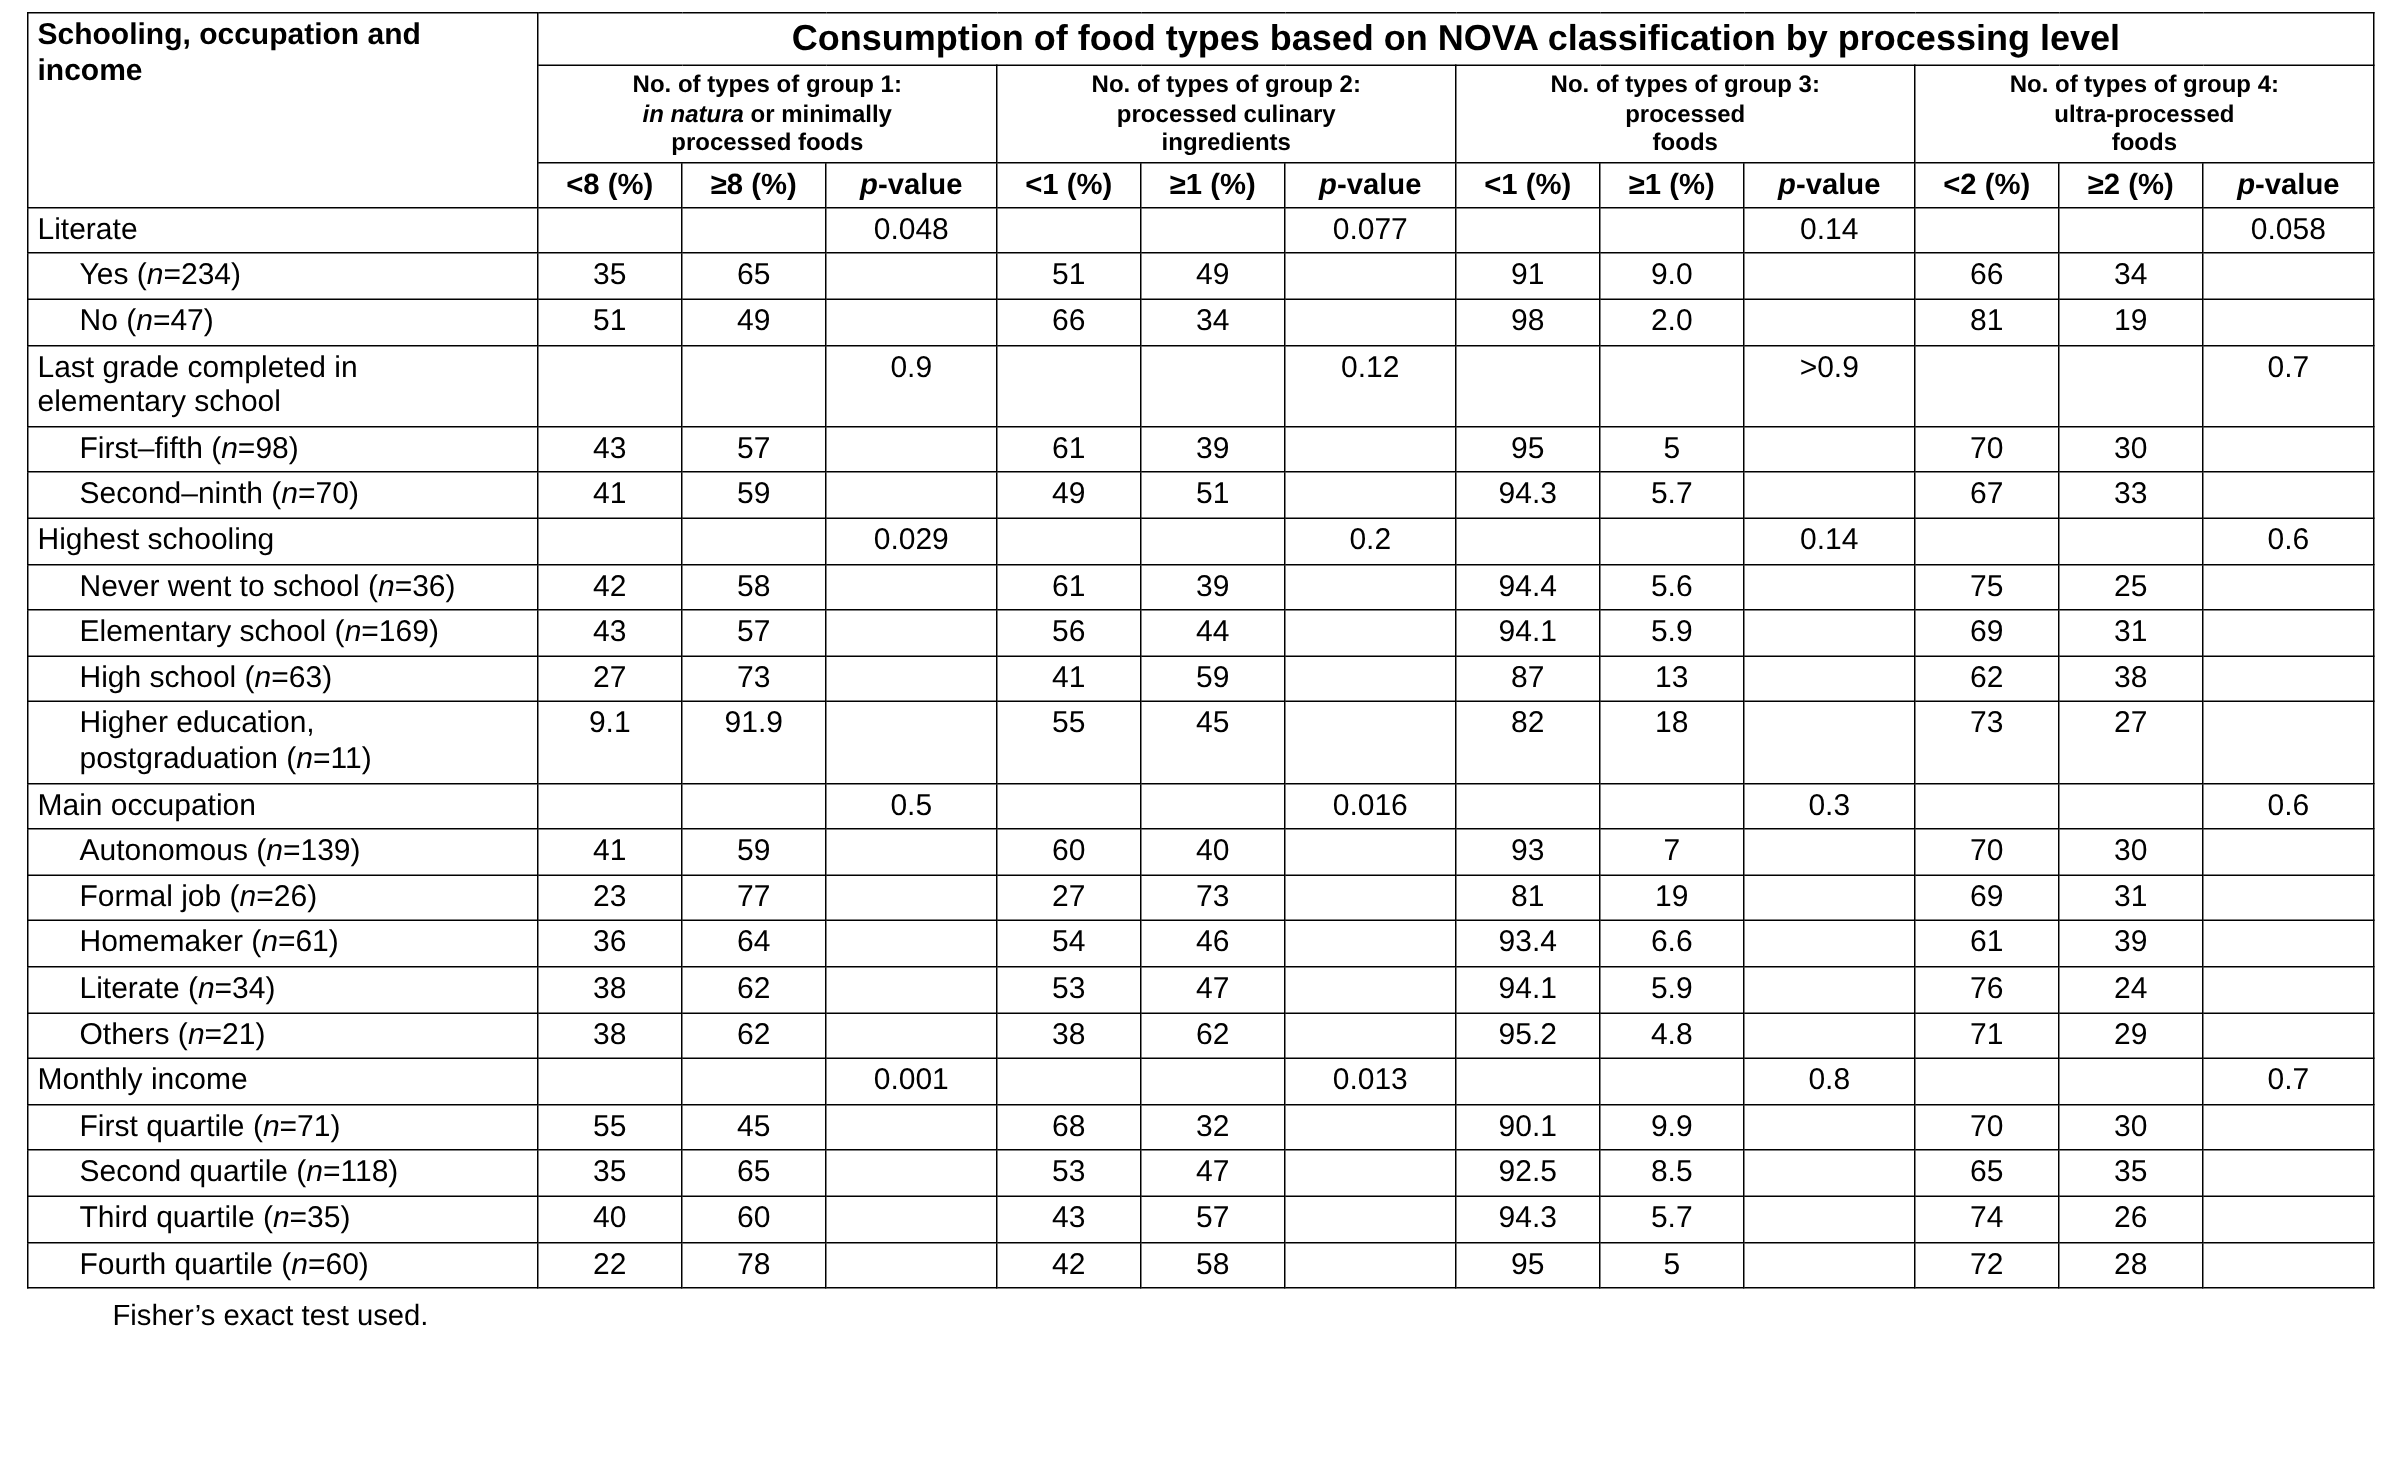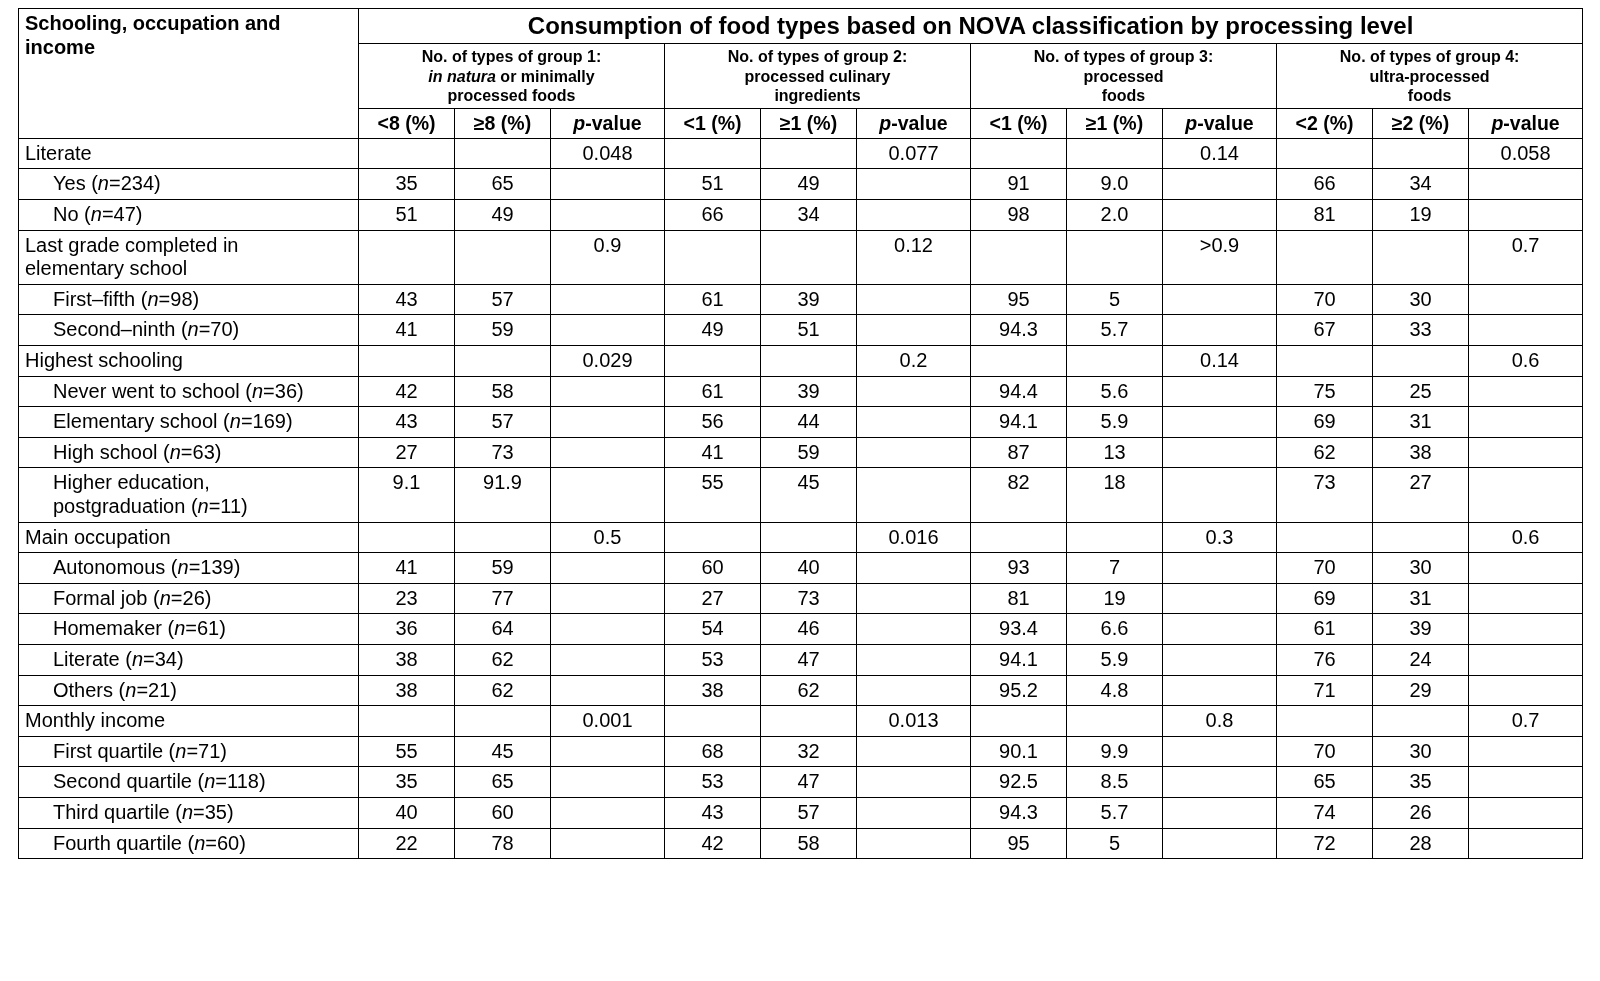--- a/index.html
+++ b/index.html
@@ -482,13 +482,14 @@
           <td class="num">95</td>
           <td class="num">5</td>
           <td class="num blank"></td>
           <td class="num">72</td>
           <td class="num">28</td>
           <td class="num blank"></td>
         </tr>
       </tbody>
   </table>
 
+  <div class="footnote">Fisher’s exact test used.</div>
 </div>
 
 </body></html>

